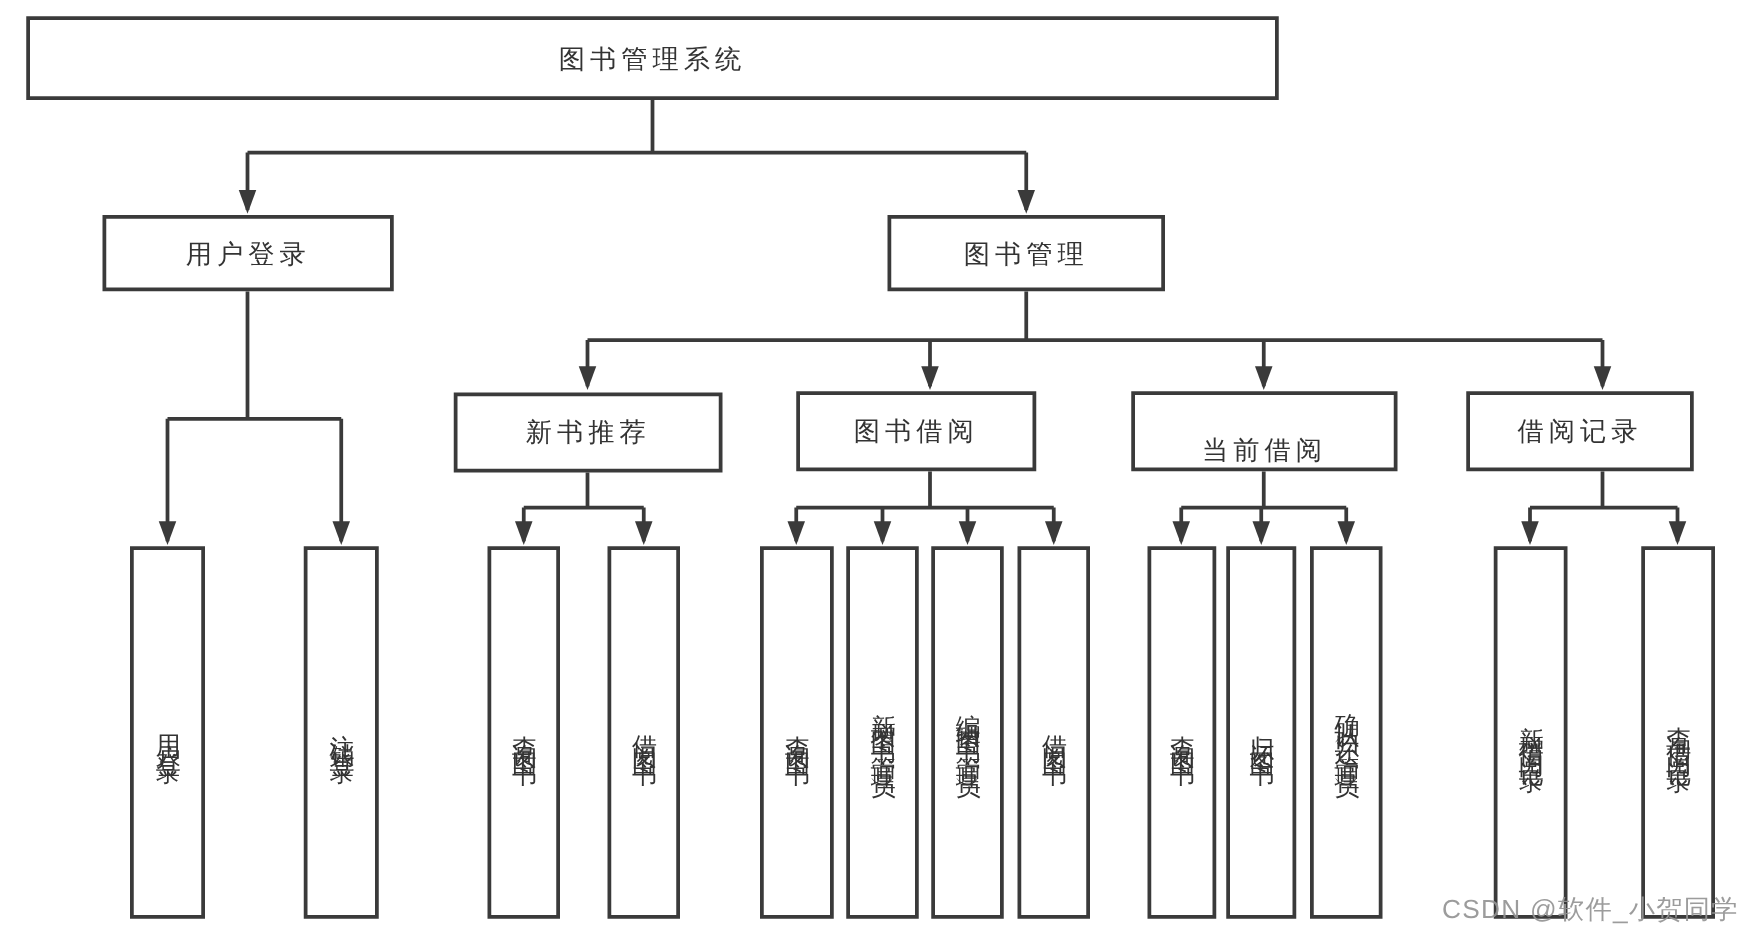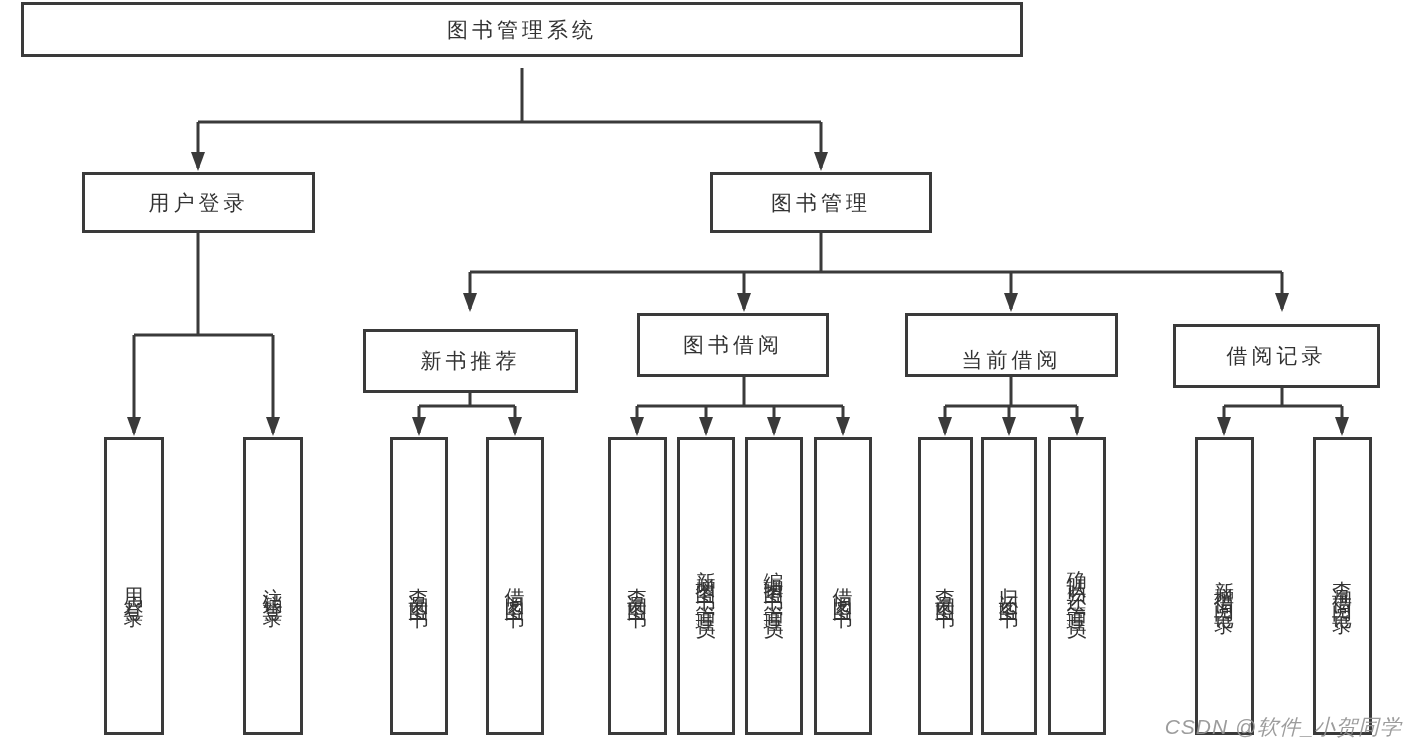--- a/index.html
+++ b/index.html
@@ -24,27 +24,27 @@
     background: #ffffff;
     display: flex;
     align-items: center;
     justify-content: center;
     color: #333333;
     font-size: 21px;
     letter-spacing: 4px;
     z-index: 1;
     white-space: nowrap;
   }
-  .node-root   { left: 21px;   top: 2px;  width: 1002px; height: 55px; }
+  .node-root   { left: 21px;   top: 13px;  width: 1002px; height: 67px; }
   .node-l2-a   { left: 82px;   top: 172px; width: 233px;  height: 61px; }
   .node-l2-b   { left: 710px;  top: 172px; width: 222px;  height: 61px; }
-  .node-l3-a   { left: 363px;  top: 329px; width: 215px;  height: 64px; }
+  .node-l3-a   { left: 363px;  top: 314px; width: 215px;  height: 64px; }
   .node-l3-b   { left: 637px;  top: 313px; width: 192px;  height: 64px; }
   .node-l3-c   { left: 905px;  top: 313px; width: 213px;  height: 64px; align-items: flex-end; }
-  .node-l3-d   { left: 1173px; top: 313px; width: 207px;  height: 64px; margin-top: 11px; }
+  .node-l3-d   { left: 1173px; top: 313px; width: 182px;  height: 64px; }
   .leaf {
     position: absolute;
     top: 437px;
     height: 298px;
     box-sizing: border-box;
     border: 3px solid #3a3a3a;
     background: #ffffff;
     display: flex;
     align-items: center;
     justify-content: center;
@@ -66,28 +66,27 @@
   .leaf-6  { left: 677px;  width: 58px; }
   .leaf-7  { left: 745px;  width: 58px; }
   .leaf-8  { left: 814px;  width: 58px; }
   .leaf-9  { left: 918px;  width: 55px; }
   .leaf-10 { left: 981px;  width: 56px; }
   .leaf-11 { left: 1048px; width: 58px; }
   .leaf-12 { left: 1195px; width: 59px; }
   .leaf-13 { left: 1313px; width: 59px; }
   .watermark {
     position: absolute;
-    right: 3px;
+    right: 14px;
     bottom: 6px;
     font-size: 21px;
     color: rgba(148, 148, 148, 0.92);
     letter-spacing: 1px;
     z-index: 2;
     white-space: nowrap;
-    font-style: italic;
   }
 </style>
 </head>
 <body>
 
 <div id="stage">
 
   <svg id="connectors" viewBox="0 0 1405 747" xmlns="http://www.w3.org/2000/svg">
     <g stroke="#3a3a3a" stroke-width="3" fill="none">
 

